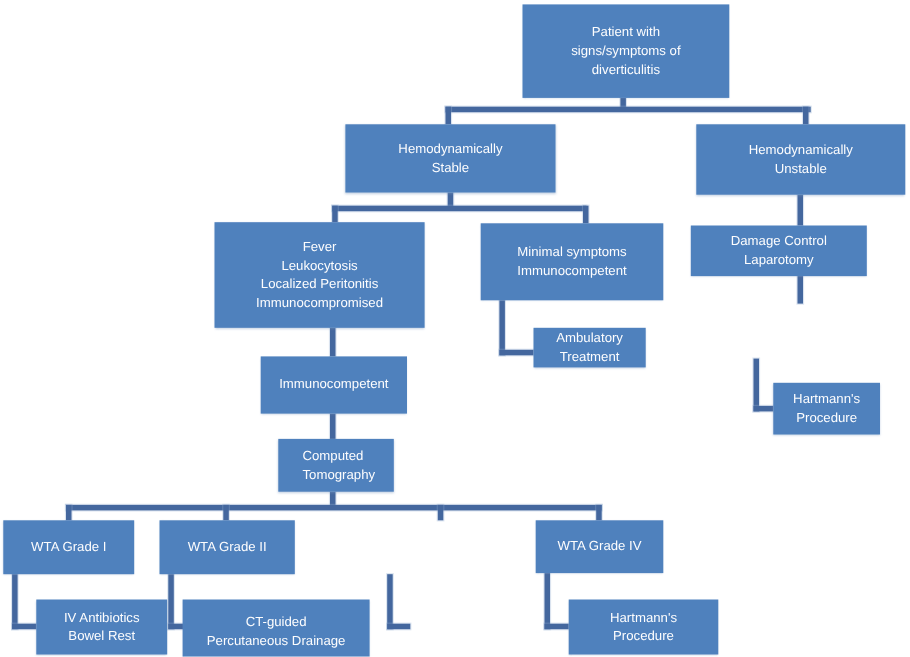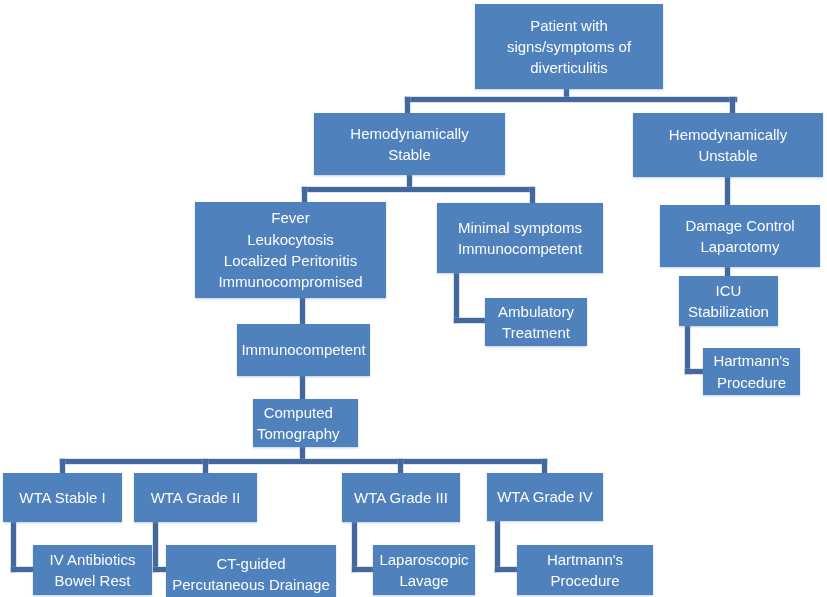--- a/index.html
+++ b/index.html
@@ -17,29 +17,29 @@
   }
   .box {
     position: absolute;
     box-sizing: border-box;
     background: var(--node-fill, #4f81bd);
     color: var(--node-text, #fdfdfe);
     display: flex;
     align-items: center;
     justify-content: center;
     text-align: center;
-    font-size: 15px;
+    font-size: 12px;
     line-height: 1.42;
     white-space: pre-line;
     box-shadow: 0 1px 2px rgba(120, 150, 190, 0.45);
   }
   .box.align-left {
     justify-content: flex-start;
-    text-align: center;
-    padding-left: 4px;
+    text-align: left;
+    padding-left: 22px;
   }
   .line {
     position: absolute;
     background: var(--connector, #44679e);
     box-shadow: 0 0 0 1px rgba(150, 175, 210, 0.35);
   }
 </style>
 </head>
 <body>
 
@@ -88,37 +88,32 @@
   <div class="box" style="left:314px;top:113px;width:191px;height:62px">Hemodynamically
 Stable</div>
   <div class="box" style="left:633px;top:113px;width:190px;height:64px">Hemodynamically
 Unstable</div>
   <div class="box" style="left:195px;top:202px;width:191px;height:96px">Fever
 Leukocytosis
 Localized Peritonitis
 Immunocompromised</div>
   <div class="box" style="left:437px;top:203px;width:166px;height:70px">Minimal symptoms
 Immunocompetent</div>
-  <div class="box" style="left:485px;top:298px;width:102px;height:48px">Ambulatory
+  <div class="box" style="left:485px;top:298px;width:102px;height:36px">Ambulatory
 Treatment</div>
-  <div class="box" style="left:660px;top:205px;width:160px;height:62px">Damage Control
+  <div class="box" style="left:628px;top:205px;width:160px;height:46px">Damage Control
 Laparotomy</div>
-  <div class="box" style="left:679px;top:276px;width:99px;height:50px">ICU
-Stabilization</div>
   <div class="box" style="left:703px;top:348px;width:97px;height:47px">Hartmann's
 Procedure</div>
   <div class="box" style="left:237px;top:324px;width:133px;height:52px">Immunocompetent</div>
   <div class="box align-left" style="left:253px;top:399px;width:105px;height:48px">Computed
 Tomography</div>
-  <div class="box" style="left:3px;top:473px;width:119px;height:49px">WTA Stable I</div>
-  <div class="box" style="left:134px;top:473px;width:123px;height:49px">WTA Grade II</div>
-  <div class="box" style="left:342px;top:473px;width:118px;height:49px">WTA Grade III</div>
+  <div class="box" style="left:3px;top:473px;width:119px;height:49px">WTA Grade I</div>
+  <div class="box" style="left:145px;top:473px;width:123px;height:49px">WTA Grade II</div>
   <div class="box" style="left:33px;top:545px;width:119px;height:50px">IV Antibiotics
 Bowel Rest</div>
   <div class="box" style="left:487px;top:473px;width:116px;height:48px">WTA Grade IV</div>
   <div class="box" style="left:166px;top:545px;width:170px;height:58px">CT-guided
 Percutaneous Drainage</div>
-  <div class="box" style="left:373px;top:545px;width:102px;height:50px">Laparoscopic
-Lavage</div>
   <div class="box" style="left:517px;top:545px;width:136px;height:50px">Hartmann's
 Procedure</div>
 
 </div>
 
 </body></html>

